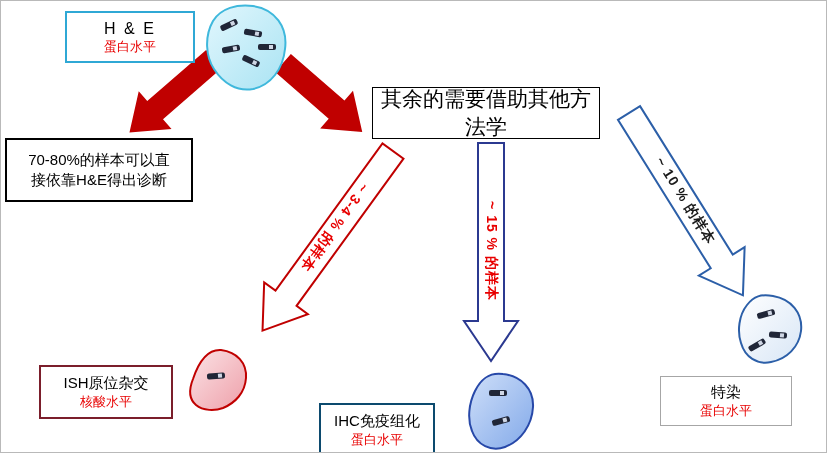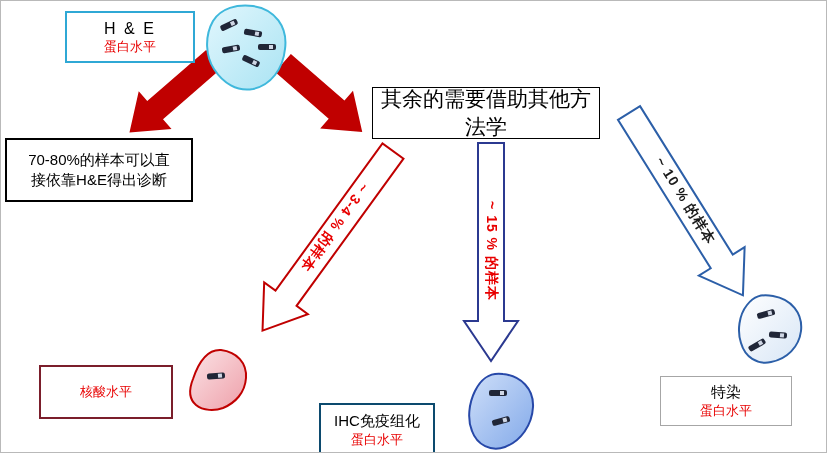--- a/index.html
+++ b/index.html
@@ -143,20 +143,21 @@
   <div class="box direct-box">
     <div class="title">70-80%的样本可以直</div>
     <div class="title">接依靠H&amp;E得出诊断</div>
   </div>
 
   <div class="box other-box">
     <div class="title">其余的需要借助其他方法学</div>
   </div>
 
   <div class="box ish-box">
+    <div class="title">ISH原位杂交</div>
     <div class="subtitle">核酸水平</div>
   </div>
 
   <div class="box ihc-box">
     <div class="title">IHC免疫组化</div>
     <div class="subtitle">蛋白水平</div>
   </div>
 
   <div class="box special-box">
     <div class="title">特染</div>

